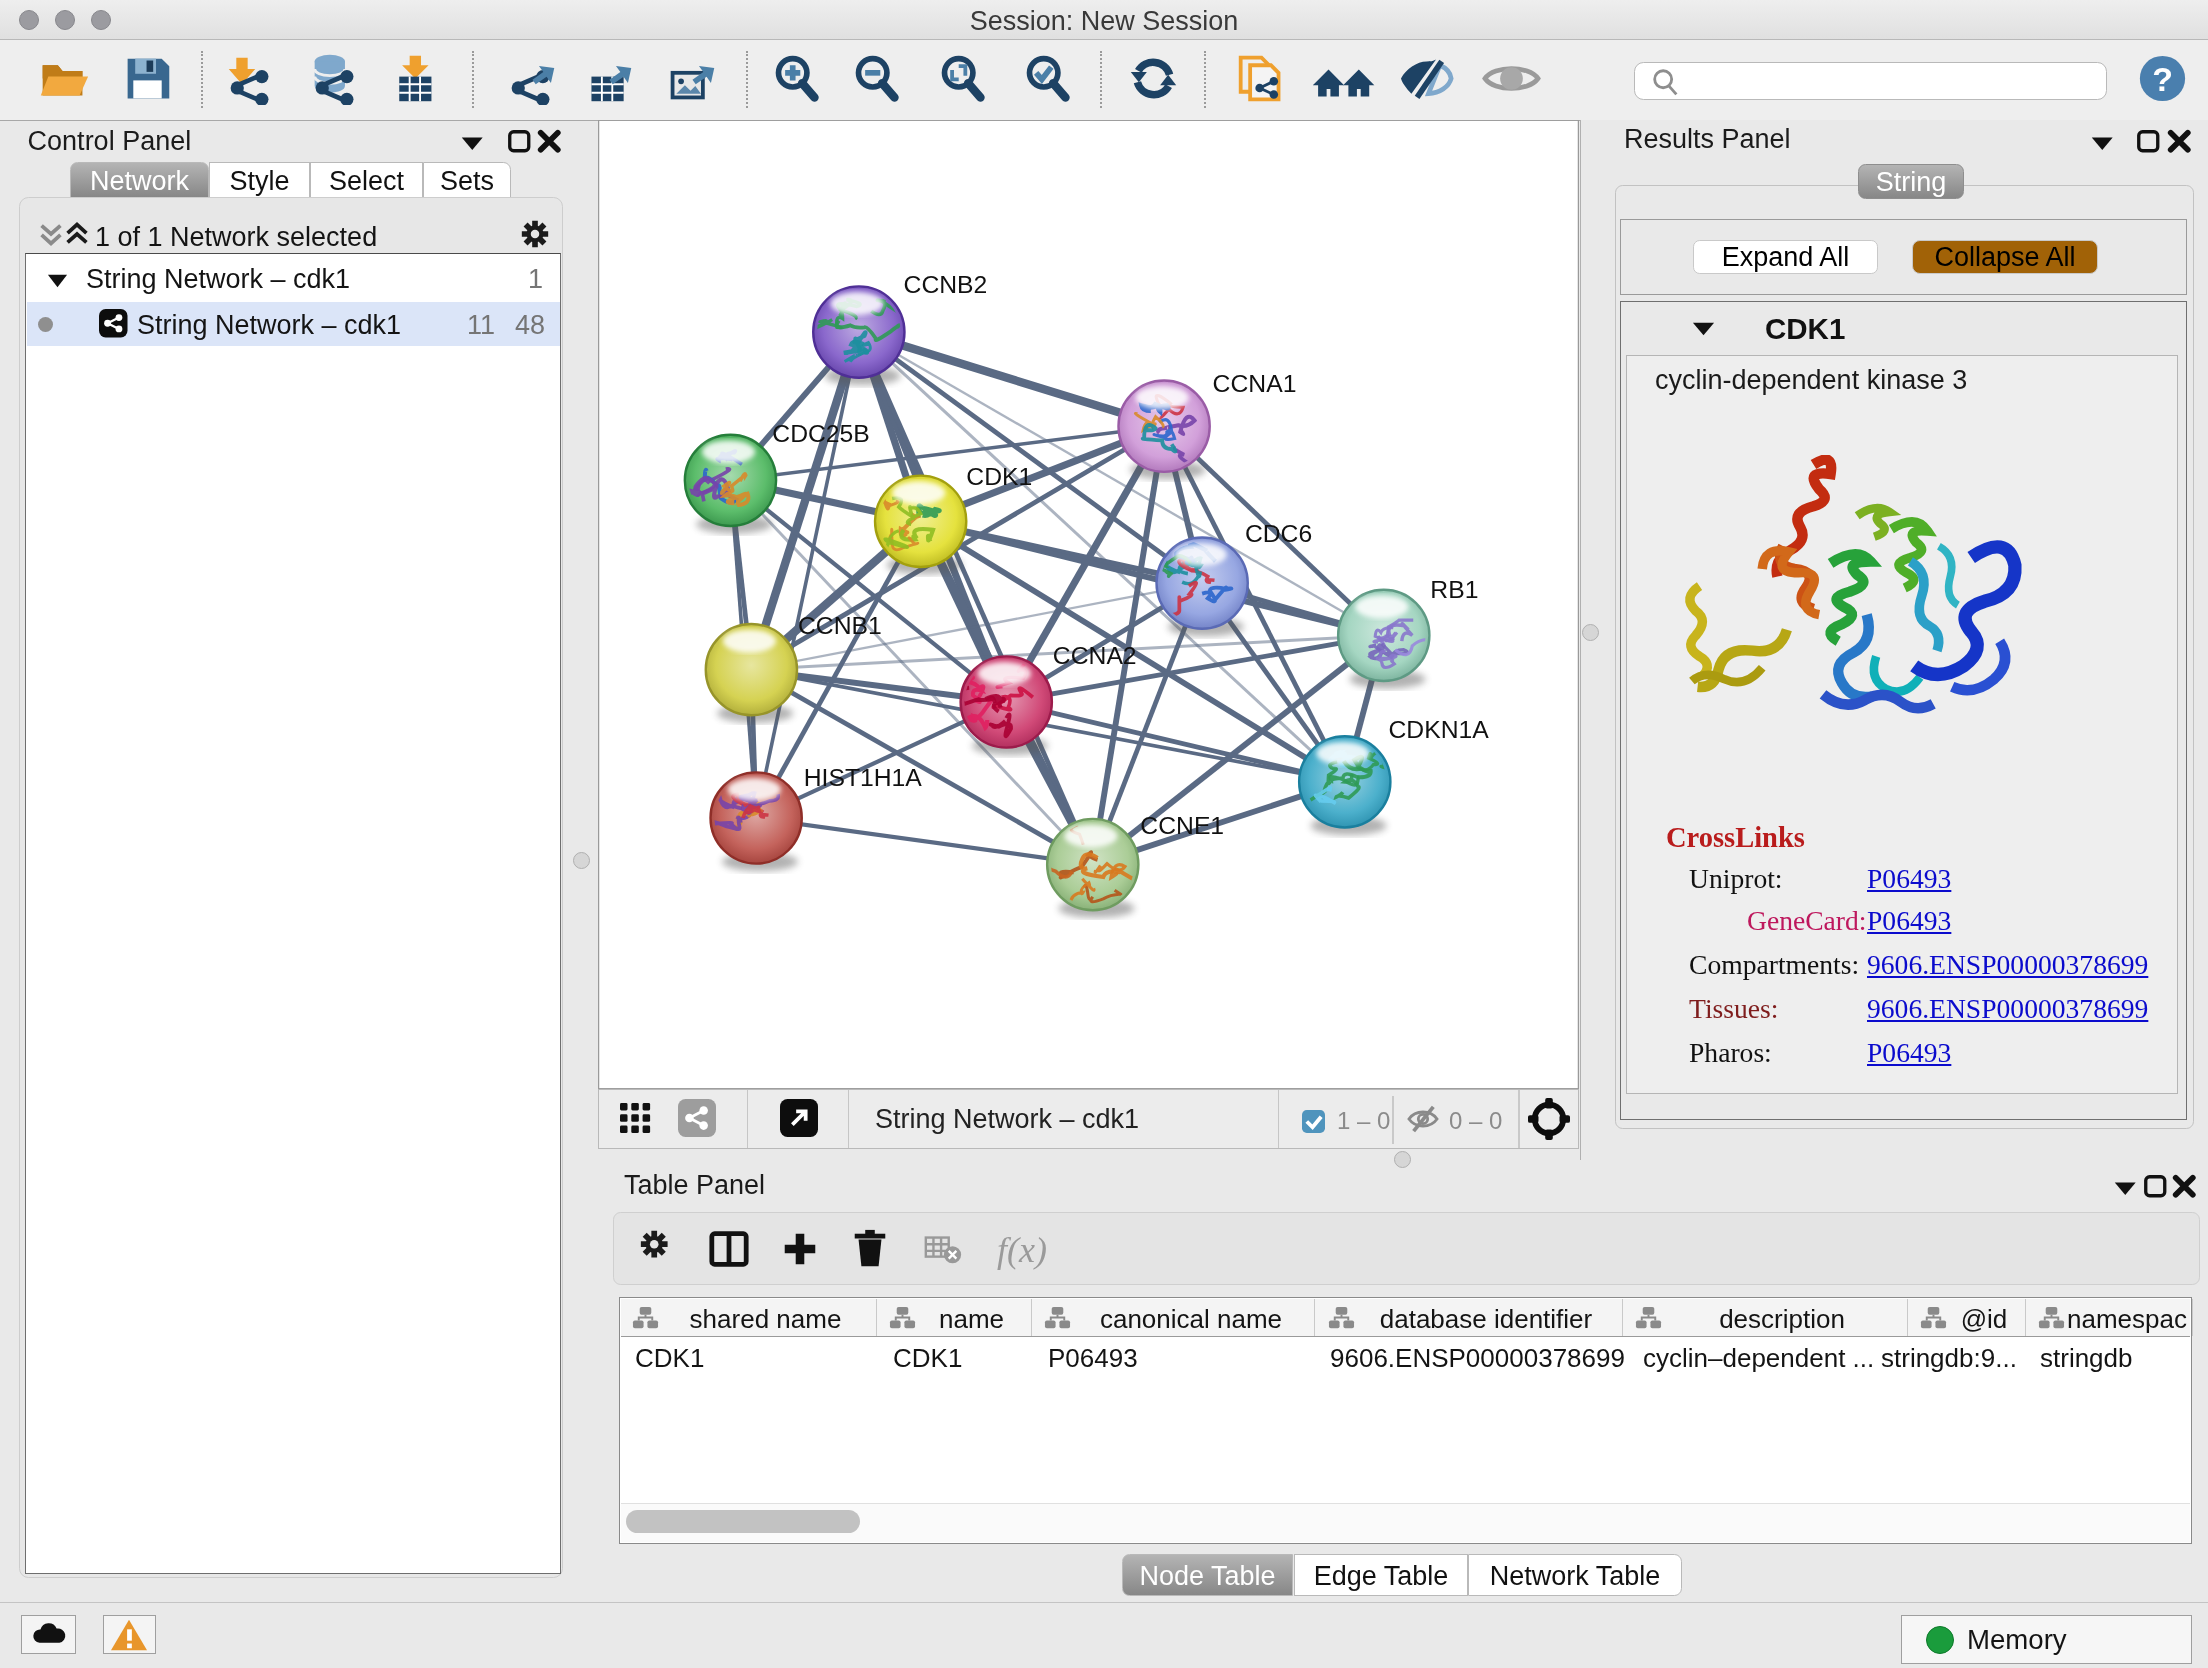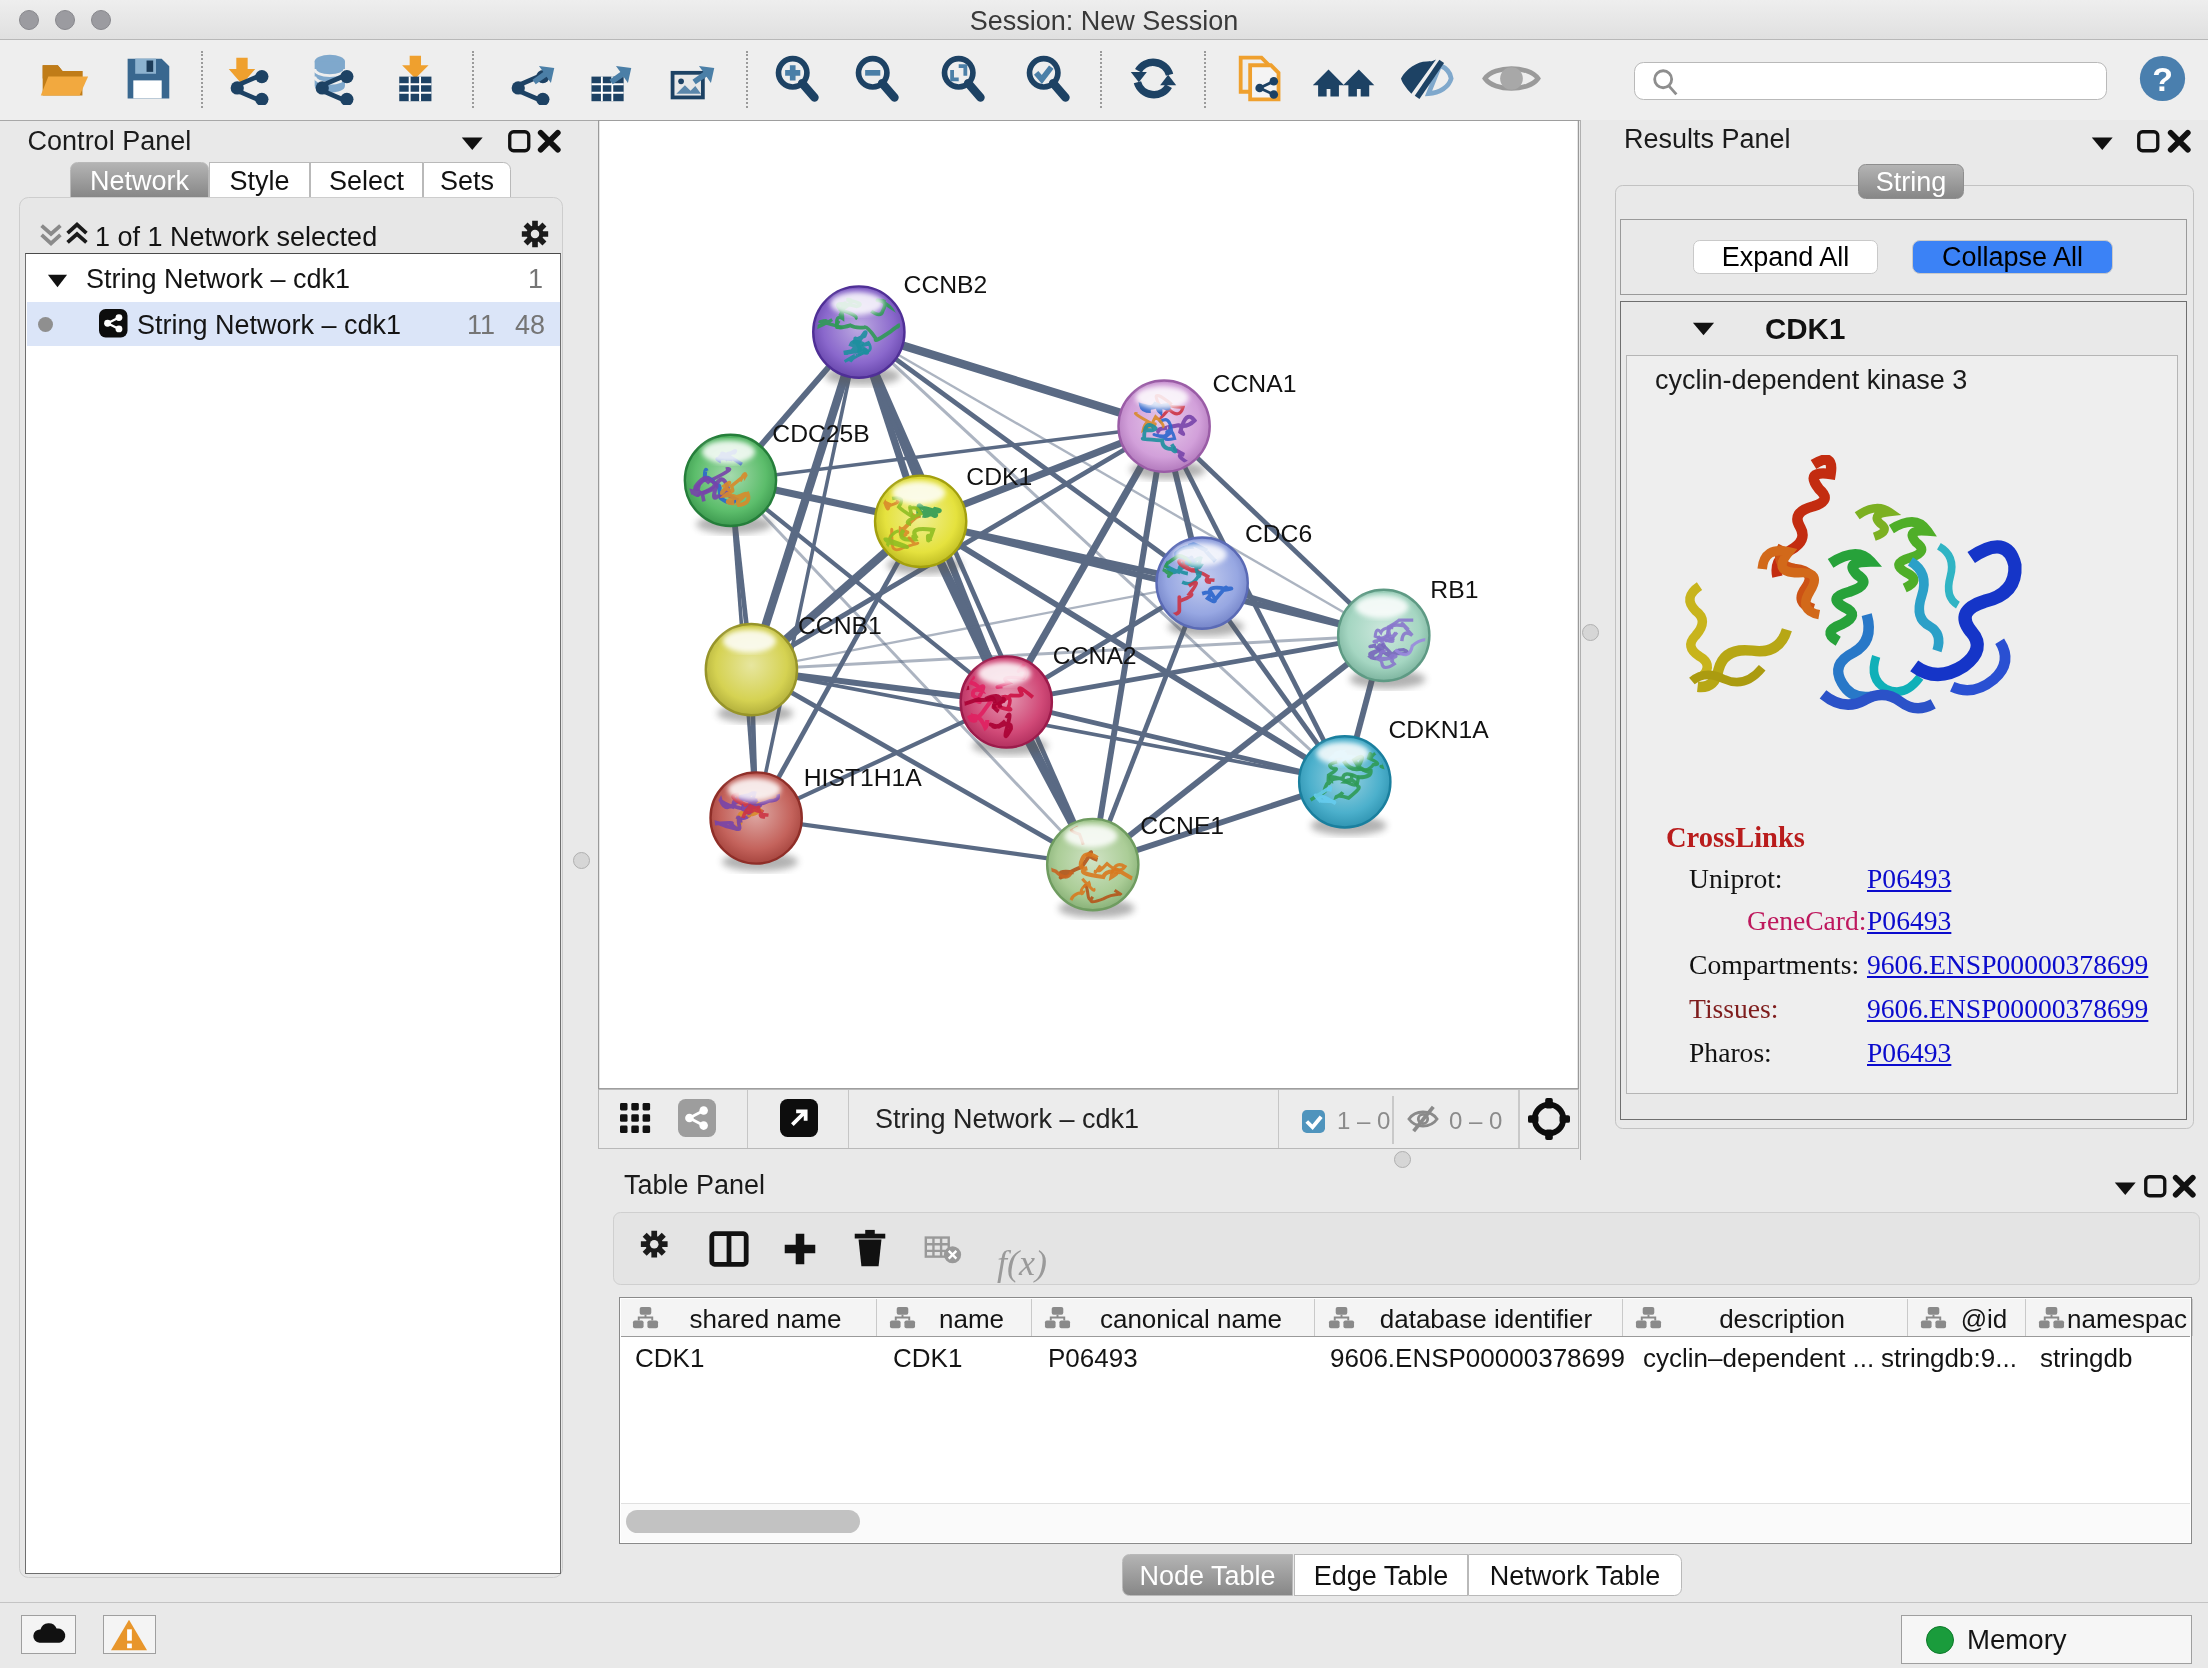--- a/index.html
+++ b/index.html
@@ -580,21 +580,21 @@
 <svg class="abs" style="left:2134px;top:127px;" width="28.5" height="28.5" viewBox="0 0 30 30">
     <rect x="5" y="5" width="20" height="20" rx="4" fill="none" stroke="#111" stroke-width="3.5"></rect>
   </svg>
 <svg class="abs" style="left:2165px;top:127px;" width="28.5" height="28.5" viewBox="0 0 30 30">
     <path d="M6 6 L24 24 M24 6 L6 24" stroke="#111" stroke-width="6" stroke-linecap="round"></path>
   </svg>
 <div class="abs" style="left:1615px;top:185px;width:577px;height:942px;background:#e9e9e9;border:1px solid #c2c2c2;border-radius:7.6px;"></div>
 <div class="abs tabsel" style="left:1850px;top:164px;width:106px;height:35px;line-height:35px;text-align:center;font-size:27px;border-radius:7.6px;border:1px solid #8e8e8e;box-sizing:border-box;margin-left:8px;">String</div>
 <div class="abs" style="left:1620px;top:219px;width:567px;height:76px;background:#e9e9e9;border:1px solid #9a9a9a;box-sizing:border-box;"></div>
 <div class="abs" style="left:1693px;top:240px;width:185px;height:34px;background:#fff;border:1px solid #c9c9c9;border-radius:6.7px;box-sizing:border-box;text-align:center;line-height:32px;font-size:27px;">Expand All</div>
-<div class="abs" style="left:1912px;top:240px;width:201px;height:34px;background:#3b82f6;border:1px solid #c9c9c9;border-radius:8px;box-sizing:border-box;text-align:center;line-height:32px;font-size:27px;">Collapse All</div>
+<div class="abs" style="left:1912px;top:240px;width:186px;height:34px;background:#a16207;border:1px solid #c9c9c9;border-radius:8px;box-sizing:border-box;text-align:center;line-height:32px;font-size:27px;">Collapse All</div>
 <div class="abs" style="left:1620px;top:301px;width:567px;height:819px;background:#e9e9e9;border:1.9px solid #6f6f6f;box-sizing:border-box;"></div>
 <svg class="abs" style="left:1691px;top:316px;" width="25" height="25" viewBox="0 0 26 26">
     <path d="M2 7 h22 l-11 13z" fill="#111"></path>
   </svg>
 <div class="abs" style="left:1765px;top:312px;font-size:29.5px;font-weight:bold;color:#111;">CDK1</div>
 <div class="abs" style="left:1626px;top:355px;width:552px;height:739px;background:#eeeeee;border:1px solid #b5b5b5;box-sizing:border-box;"></div>
 <div class="abs" style="left:1655px;top:365px;font-size:27px;color:#1a1a1a;">cyclin-dependent kinase 3</div>
 <svg class="abs" style="left:1671px;top:455px;" width="361" height="304" viewBox="0 0 380 320">
     <path d="M150 10 q22 -14 18 10 q-28 -4 -12 16 q14 12 -6 18 q-24 6 -14 22 q8 14 -10 24 q-18 10 -14 28" fill="none" stroke="#c32c10" stroke-width="11"></path>
     <path d="M118 96 q-10 20 12 24 q24 2 12 20 q-12 16 8 22" fill="none" stroke="#cc5214" stroke-width="11"></path>
@@ -657,21 +657,21 @@
 <rect x="17" y="2" width="10" height="5" fill="#111"></rect>
   </svg>
 <svg class="abs" style="left:922px;top:1228px;" width="42" height="42" viewBox="0 0 44 44">
     <g stroke="#999" stroke-width="2.5" fill="none">
       <rect x="4" y="10" width="24" height="20"></rect>
       <path d="M4 17 h24 M4 24 h24 M12 10 v20 M20 10 v20"></path>
     </g>
     <circle cx="32" cy="28" r="9" fill="#999"></circle>
     <path d="M28 24 l8 8 M36 24 l-8 8" stroke="#fff" stroke-width="2.5"></path>
   </svg>
-<div class="abs serif" style="left:997px;top:1229px;font-size:36px;font-style:italic;color:#9a9a9a;margin-top:13px;">f(x)</div>
+<div class="abs serif" style="left:997px;top:1229px;font-size:36px;font-style:italic;color:#9a9a9a;">f(x)</div>
 <div class="abs" style="left:619px;top:1297px;width:1573px;height:247px;background:#fff;border:1.9px solid #8a8a8a;box-sizing:border-box;"></div>
 <div class="abs" style="left:621px;top:1299px;width:1569px;height:37px;background:#f4f4f4;border-bottom:1px solid #9a9a9a;"></div>
 <svg class="abs" style="left:632px;top:1305px;" width="27" height="27" viewBox="0 0 28 28">
     <g fill="#8a8a8a">
       <rect x="8" y="2" width="12" height="8" rx="2"></rect>
       <rect x="1" y="16" width="11" height="8" rx="2"></rect>
       <rect x="16" y="16" width="11" height="8" rx="2"></rect>
       <path d="M14 10 v4 M7 16 v-3 h14 v3" stroke="#8a8a8a" stroke-width="2" fill="none"></path>
     </g>
   </svg>

